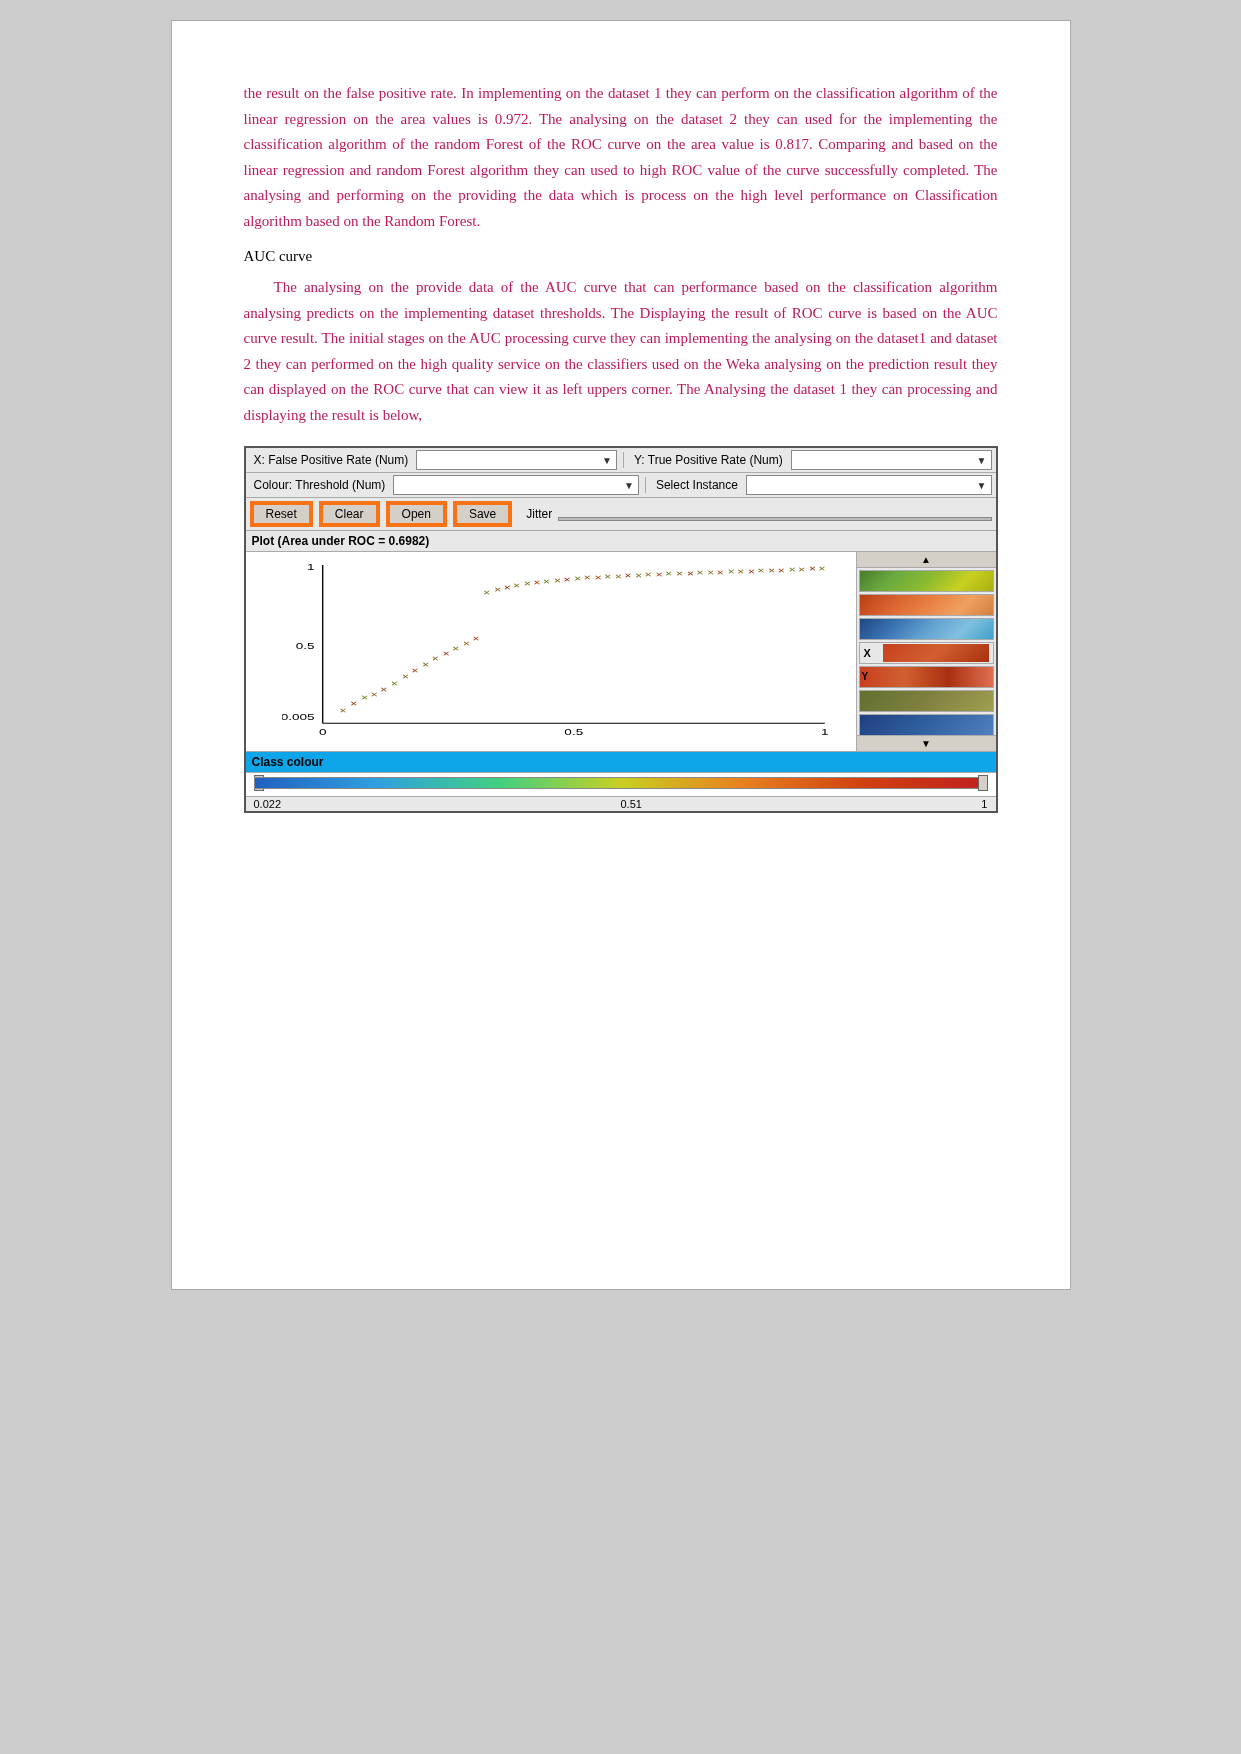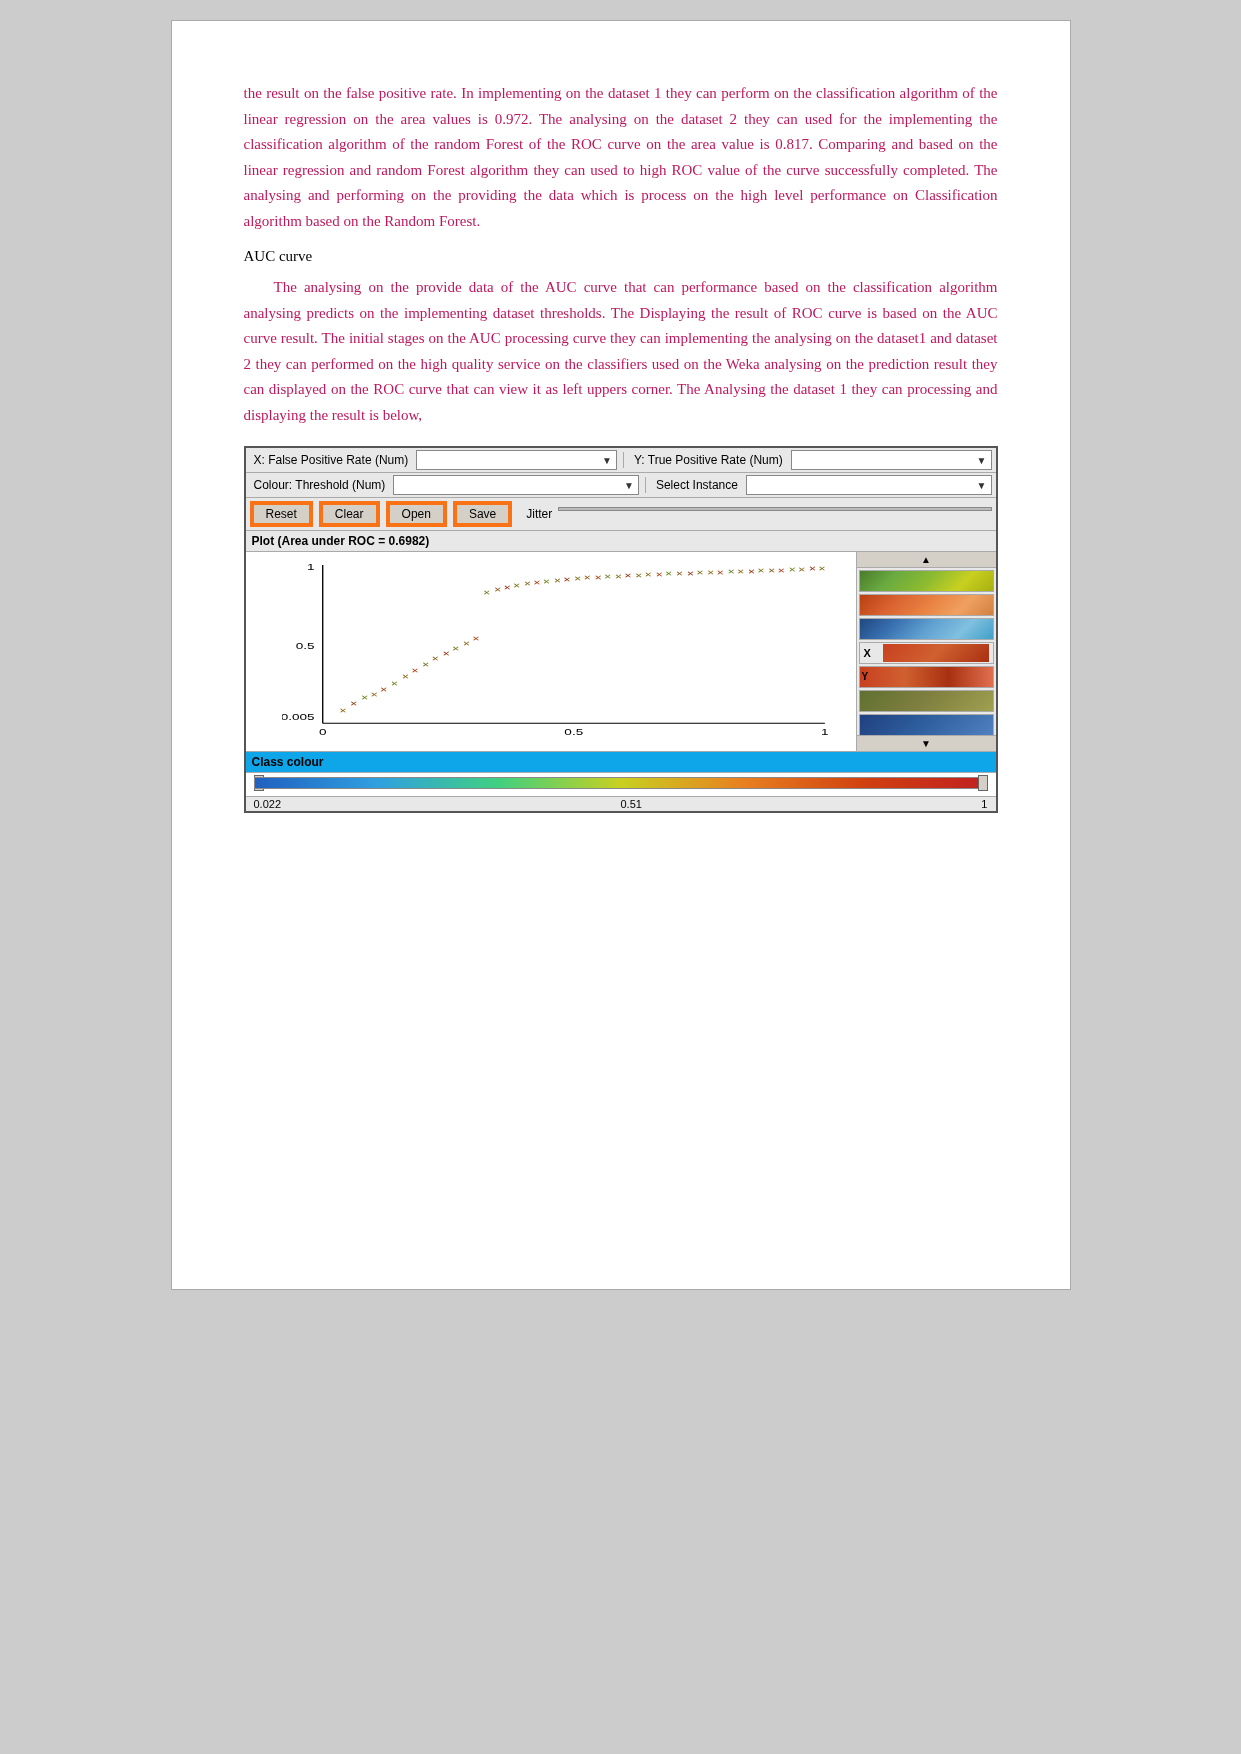--- a/index.html
+++ b/index.html
@@ -93,21 +93,21 @@
       background: #d4d0c8;
       font-size: 12px;
       padding: 2px 12px;
       cursor: pointer;
       font-family: Arial, Helvetica, sans-serif;
       min-width: 48px;
       text-align: center;
     }
     .weka-jitter-row {
       display: flex;
-      align-items: flex-start;
+      align-items: flex-end;
       flex: 1;
       gap: 6px;
       padding-left: 8px;
     }
     .weka-jitter-label {
       font-size: 12px;
       white-space: nowrap;
     }
     .weka-jitter-slider {
       flex: 1;

